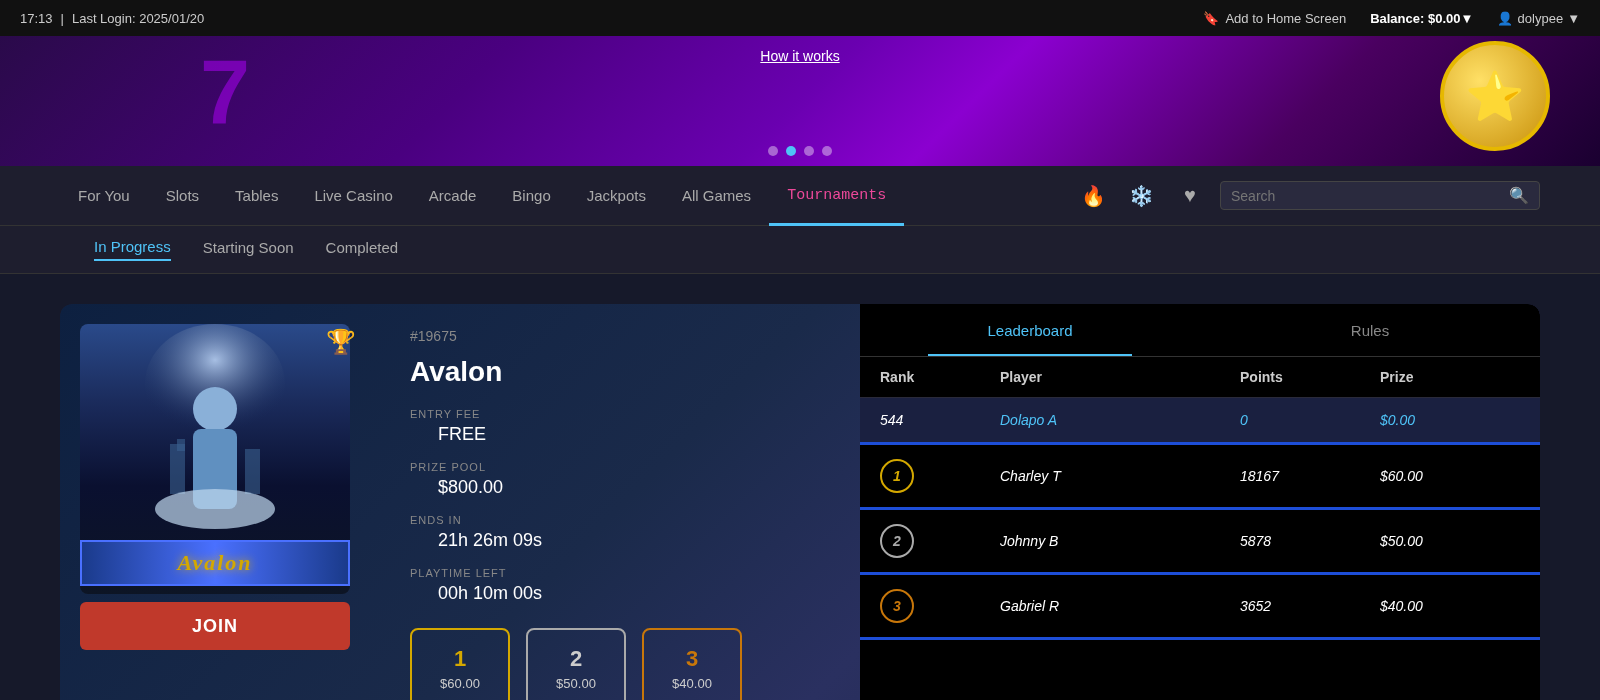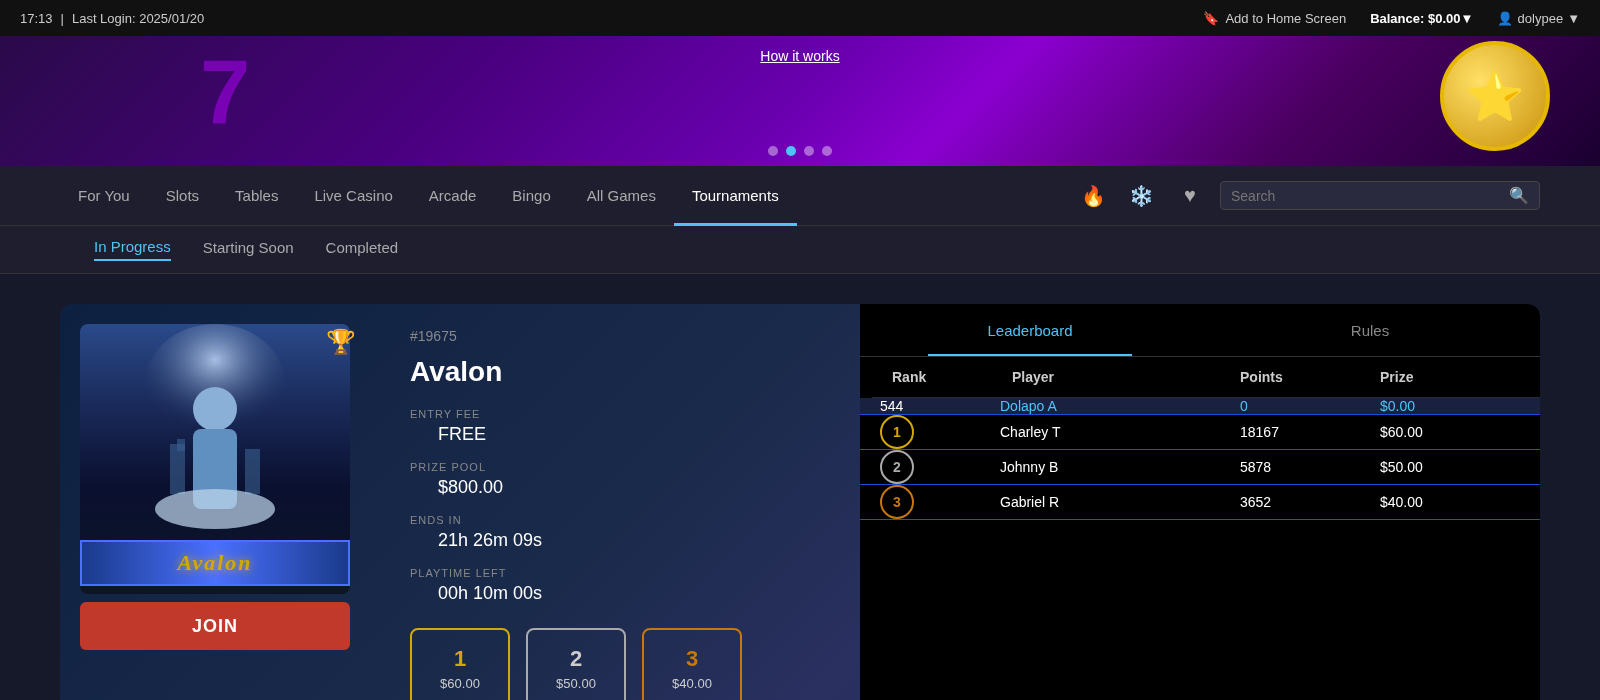--- a/index.html
+++ b/index.html
@@ -109,21 +109,22 @@
       height: 60px;
       display: flex;
       align-items: center;
       font-size: 15px;
       color: #aaa;
       cursor: pointer;
       position: relative;
       white-space: nowrap;
     }
     .nav-item.active {
-      color: #ffffff;
+      color: #ec4899;
+      font-family: Liberation Mono, monospace;
     }
     .nav-item.active::after {
       content: '';
       position: absolute;
       bottom: 0;
       left: 0;
       right: 0;
       height: 3px;
       background: #4fc3f7;
     }
@@ -376,29 +377,29 @@
       background: #4fc3f7;
     }
     .lb-table-header {
       display: grid;
       grid-template-columns: 120px 1fr 140px 140px;
       padding: 12px 20px;
       font-size: 14px;
       font-weight: bold;
       color: #ccc;
       border-bottom: 1px solid #2a2a3a;
-      margin-left: 12px;
     }
     .lb-row {
       display: grid;
       grid-template-columns: 120px 1fr 140px 140px;
-      padding: 0 20px;
+      padding: 14px 20px;
       font-size: 14px;
       align-items: center;
-      border-bottom: 1px solid #1d4ed8;
+      border-bottom: 3px solid #1d4ed8;
+      font-style: italic;
     }
     .lb-row.highlighted {
       background: #1a2040;
     }
     .lb-rank-badge {
       width: 34px;
       height: 34px;
       border-radius: 50%;
       border: 2px solid #d4a800;
       display: flex;
@@ -467,20 +468,23 @@
   <div class="nav-item">
     <span>Live Casino</span>
   </div>
   <div class="nav-item">
     <span>Arcade</span>
   </div>
   <div class="nav-item">
     <span>Bingo</span>
   </div>
   <div class="nav-item">
+    <span>Jackpots</span>
+  </div>
+  <div class="nav-item">
     <span>All Games</span>
   </div>
   <div class="nav-item active">
     <span>Tournaments</span>
   </div>
 
   <div class="nav-icons">
     <div class="nav-icon-btn">🔥</div>
     <div class="nav-icon-btn">❄️</div>
     <div class="nav-icon-btn">♥</div>

